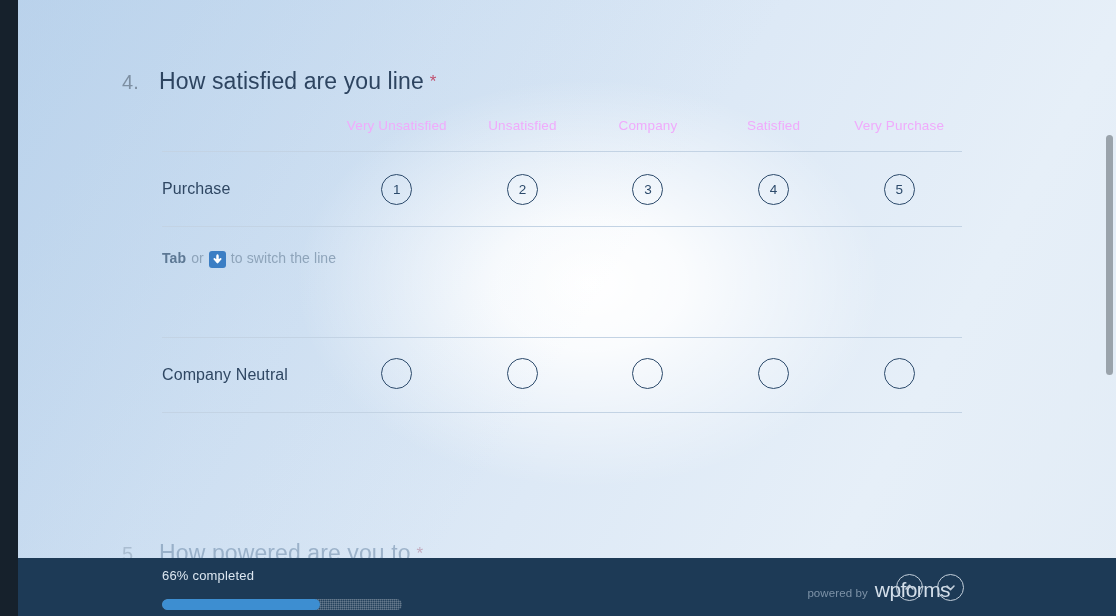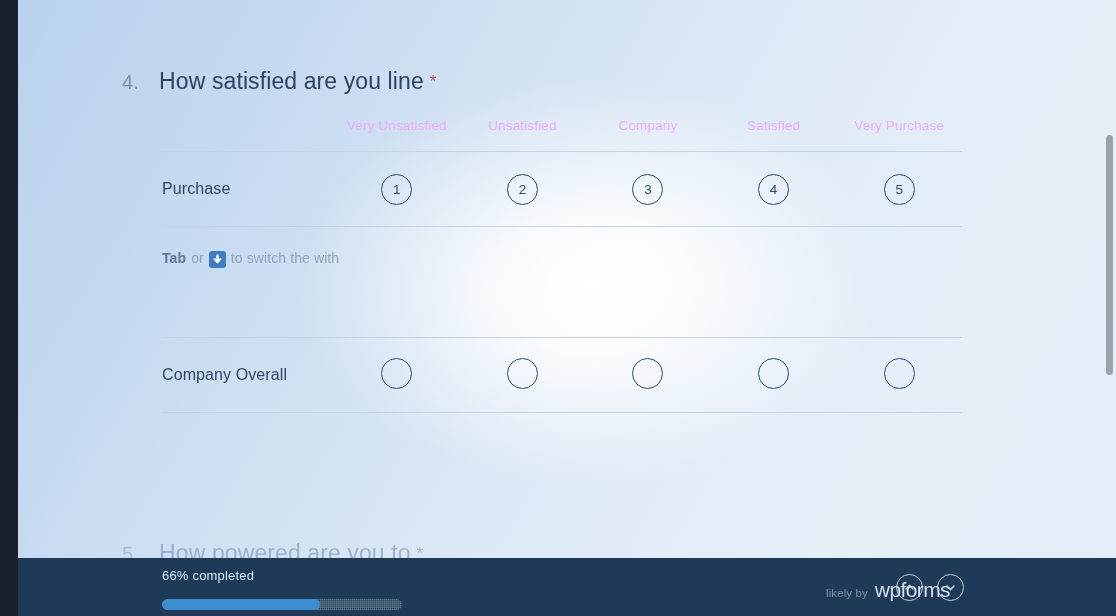--- a/index.html
+++ b/index.html
@@ -347,28 +347,28 @@
             <span class="hint">
               <span class="kbd-tab">Tab</span>
               <span>or</span>
               <span class="kbd-arrow">
                 <svg width="11" height="11" viewBox="0 0 11 11" aria-hidden="true">
                   <path d="M5.5 1.3 L5.5 6.6 M5.5 8.4 L2.4 4.9 M5.5 8.4 L8.6 4.9" stroke="#ffffff" stroke-width="1.9" fill="none" stroke-linecap="round" stroke-linejoin="round"></path>
                   <path d="M5.5 9.2 L2.2 5.1 L8.8 5.1 Z" fill="#ffffff"></path>
                   <rect x="4.45" y="1.4" width="2.1" height="4.3" fill="#ffffff"></rect>
                 </svg>
               </span>
-              <span>to switch the with</span>
+              <span>to switch the line</span>
             </span>
           </td>
         </tr>
 
 
         <tr>
-          <td class="rowlabel">Company Overall</td>
+          <td class="rowlabel">Company Neutral</td>
           <td>
             <span class="opt-circle empty"></span>
           </td>
           <td>
             <span class="opt-circle empty"></span>
           </td>
           <td>
             <span class="opt-circle empty"></span>
           </td>
           <td>
@@ -400,21 +400,21 @@
   <div class="footer">
 
     <div class="progress-wrap">
       <div class="progress-label">66% completed</div>
       <div class="progress-bar">
         <div class="progress-fill" id="progress-fill" style="width: 66%;"></div>
       </div>
     </div>
 
     <div class="brand">
-      <span class="brand-pre">likely by</span>
+      <span class="brand-pre">powered by</span>
       <span class="brand-name">wpforms</span>
     </div>
 
     <div class="nav-buttons">
       <button class="nav-btn">
         <span>
           <svg width="13" height="13" viewBox="0 0 13 13" aria-hidden="true">
             <path d="M3 8 L6.5 4.4 L10 8" stroke="#c3cfdb" stroke-width="1.6" fill="none" stroke-linecap="round" stroke-linejoin="round"></path>
           </svg>
         </span>

